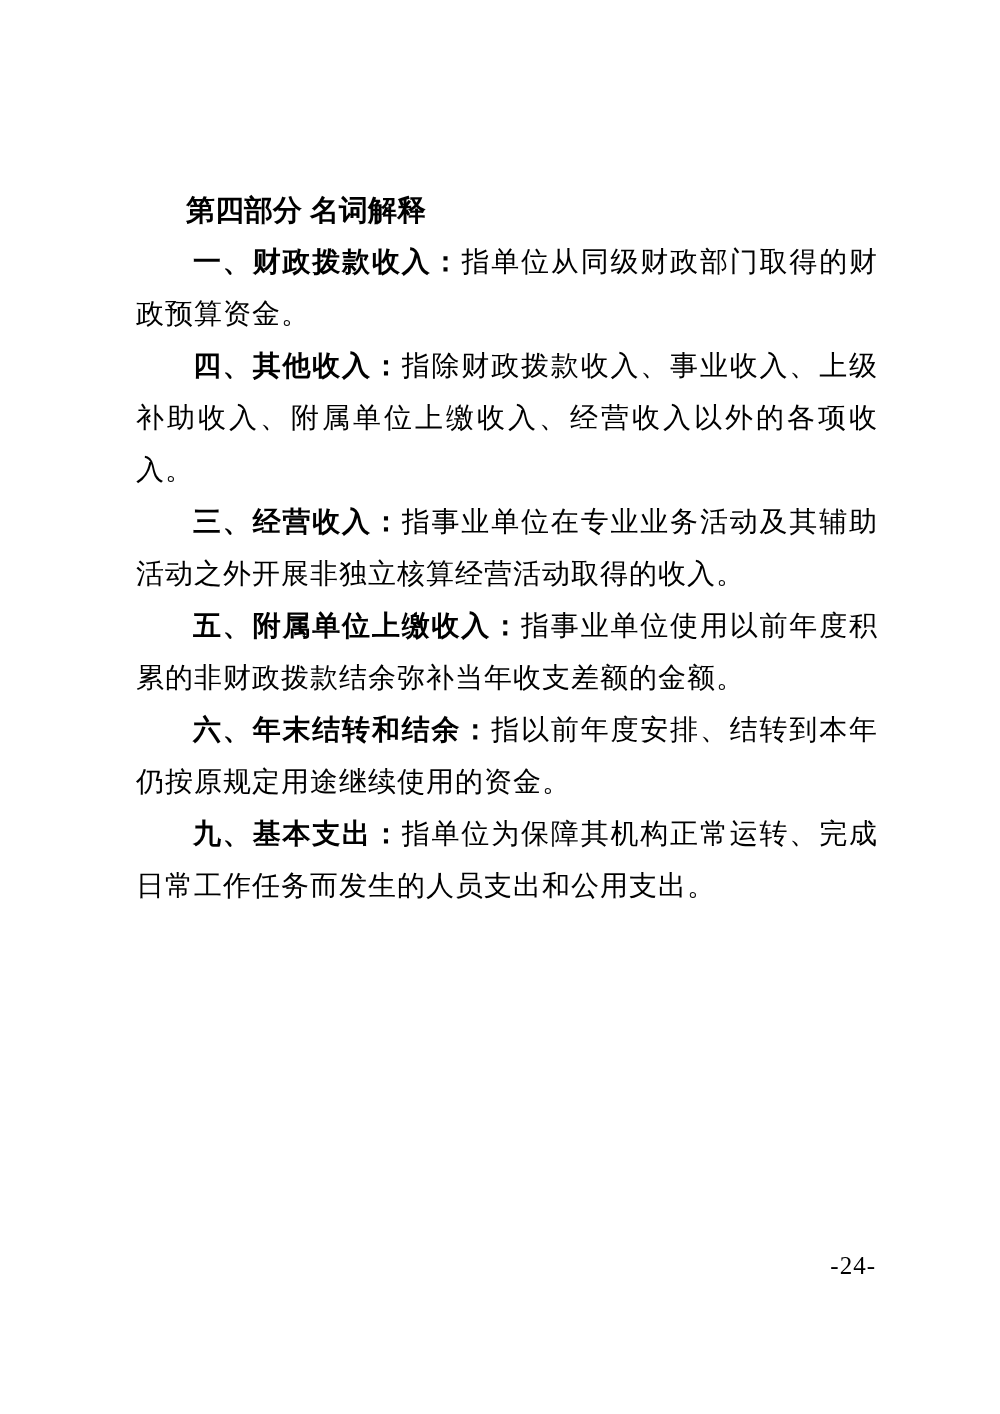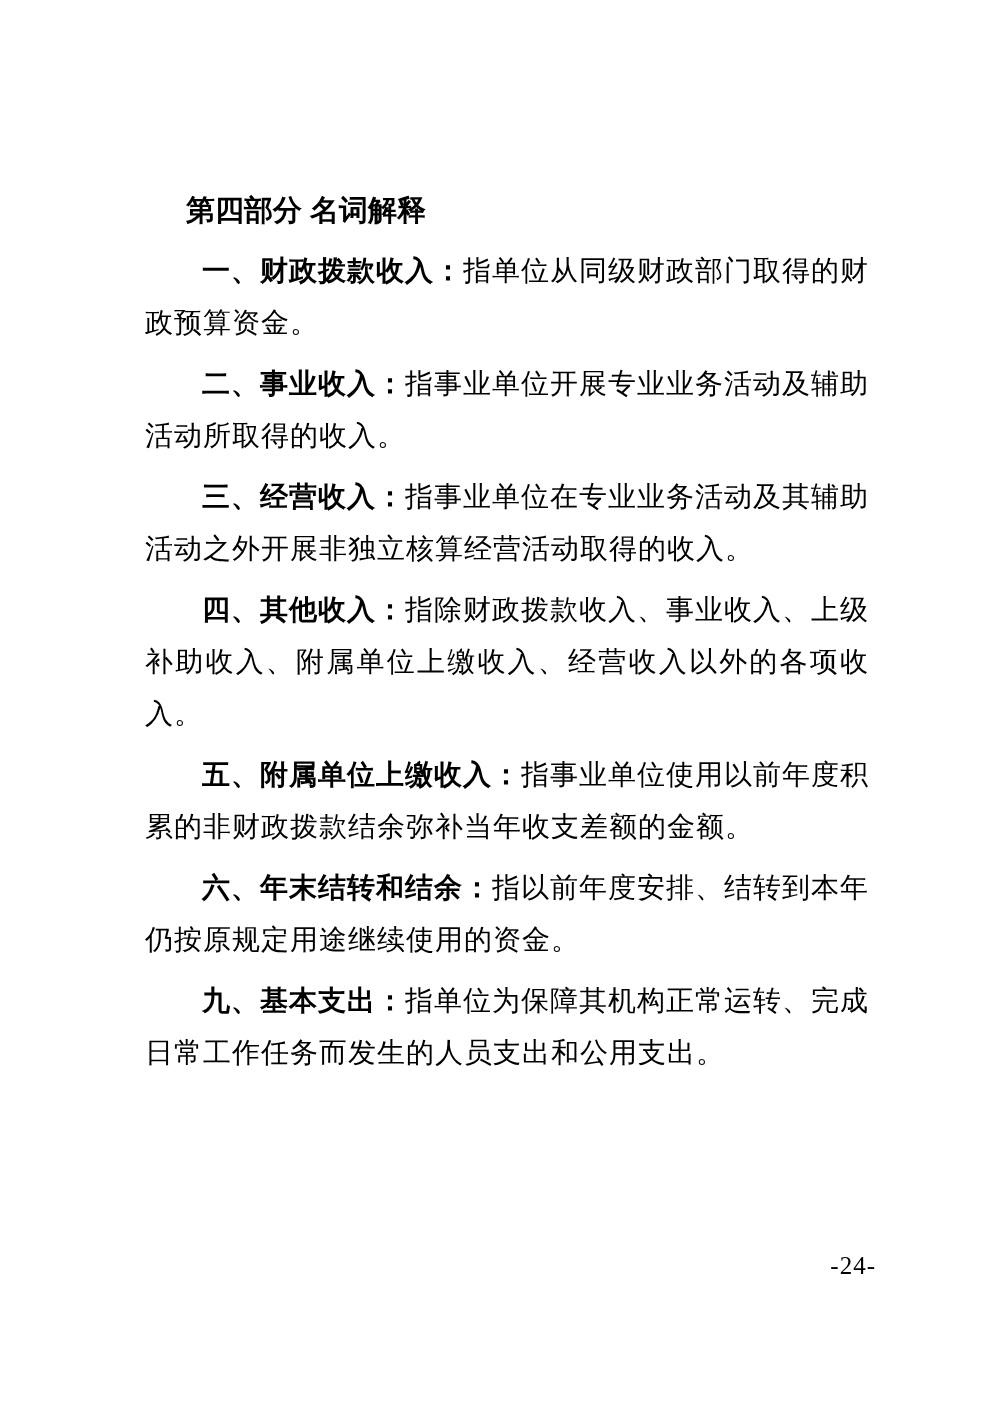--- a/index.html
+++ b/index.html
@@ -24,21 +24,21 @@
   .heading {
     font-family: "Liberation Sans", "DejaVu Sans", sans-serif;
     font-weight: 700;
     font-size: 29px;
     line-height: 52px;
     margin: 0;
     text-indent: 50px;
     white-space: pre;
   }
   .para {
-    margin: 9px;
+    margin: 0;
     font-family: "Liberation Serif", "DejaVu Serif", serif;
     font-size: 28px;
     line-height: 52px;
     text-align: justify;
     text-justify: inter-character;
     text-indent: 57px;
     letter-spacing: 1px;
   }
   .term-label {
     font-weight: 700;
@@ -57,25 +57,24 @@
 </style>
 </head>
 <body>
 
 <div class="page">
   <div class="content">
     <h1 class="heading">第四部分 名词解释</h1>
     <div id="terms">
   <p class="para"><span class="term-label">一、财政拨款收入：</span><span class="term-def">指单位从同级财政部门取得的财政预算资金。</span></p>
 
-  <p class="para"><span class="term-label">二、事业收入：</span><span class="term-def">指事业单位开展专业业务活动及辅助活动所取得的收入。</span></p>
+
+  <p class="para"><span class="term-label">四、其他收入：</span><span class="term-def">指除财政拨款收入、事业收入、上级补助收入、附属单位上缴收入、经营收入以外的各项收入。</span></p>
 
   <p class="para"><span class="term-label">三、经营收入：</span><span class="term-def">指事业单位在专业业务活动及其辅助活动之外开展非独立核算经营活动取得的收入。</span></p>
-
-  <p class="para"><span class="term-label">四、其他收入：</span><span class="term-def">指除财政拨款收入、事业收入、上级补助收入、附属单位上缴收入、经营收入以外的各项收入。</span></p>
 
   <p class="para"><span class="term-label">五、附属单位上缴收入：</span><span class="term-def">指事业单位使用以前年度积累的非财政拨款结余弥补当年收支差额的金额。</span></p>
 
   <p class="para"><span class="term-label">六、年末结转和结余：</span><span class="term-def">指以前年度安排、结转到本年仍按原规定用途继续使用的资金。</span></p>
 
 
 
   <p class="para"><span class="term-label">九、基本支出：</span><span class="term-def">指单位为保障其机构正常运转、完成日常工作任务而发生的人员支出和公用支出。</span></p>
 </div>
   </div>

